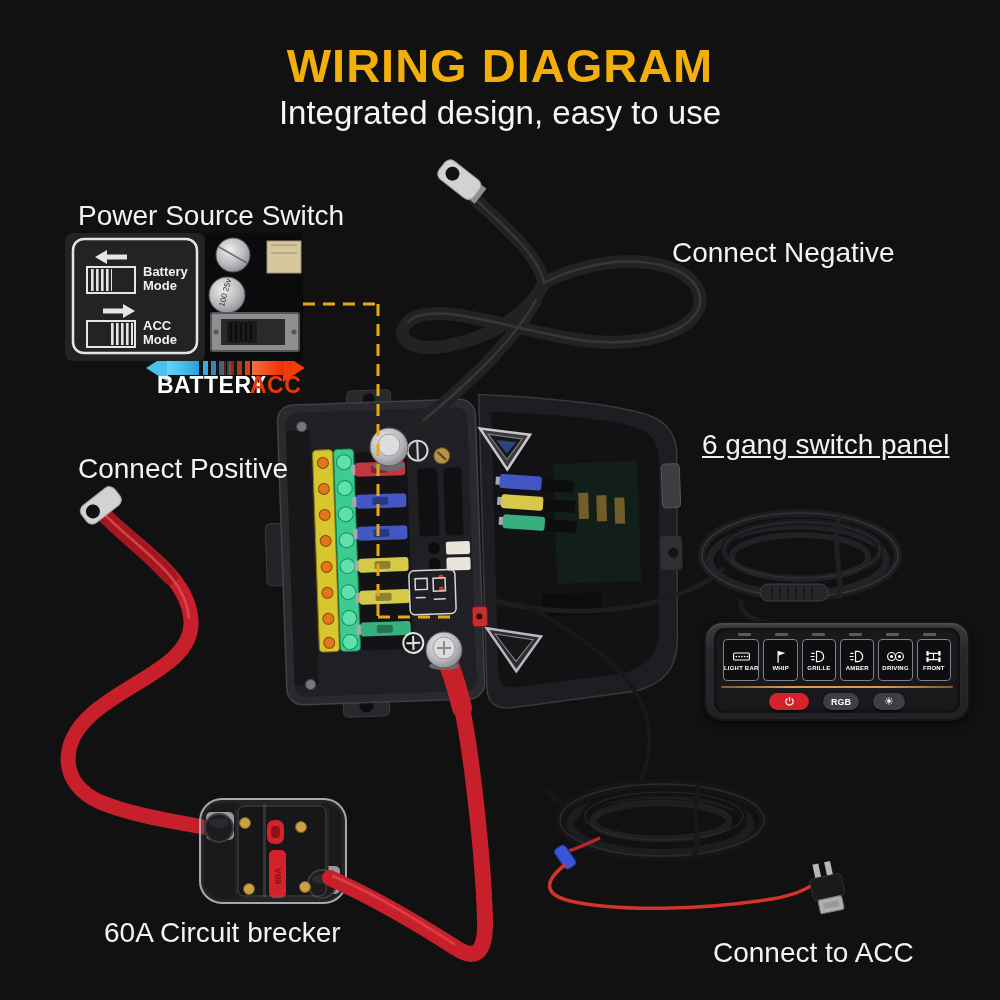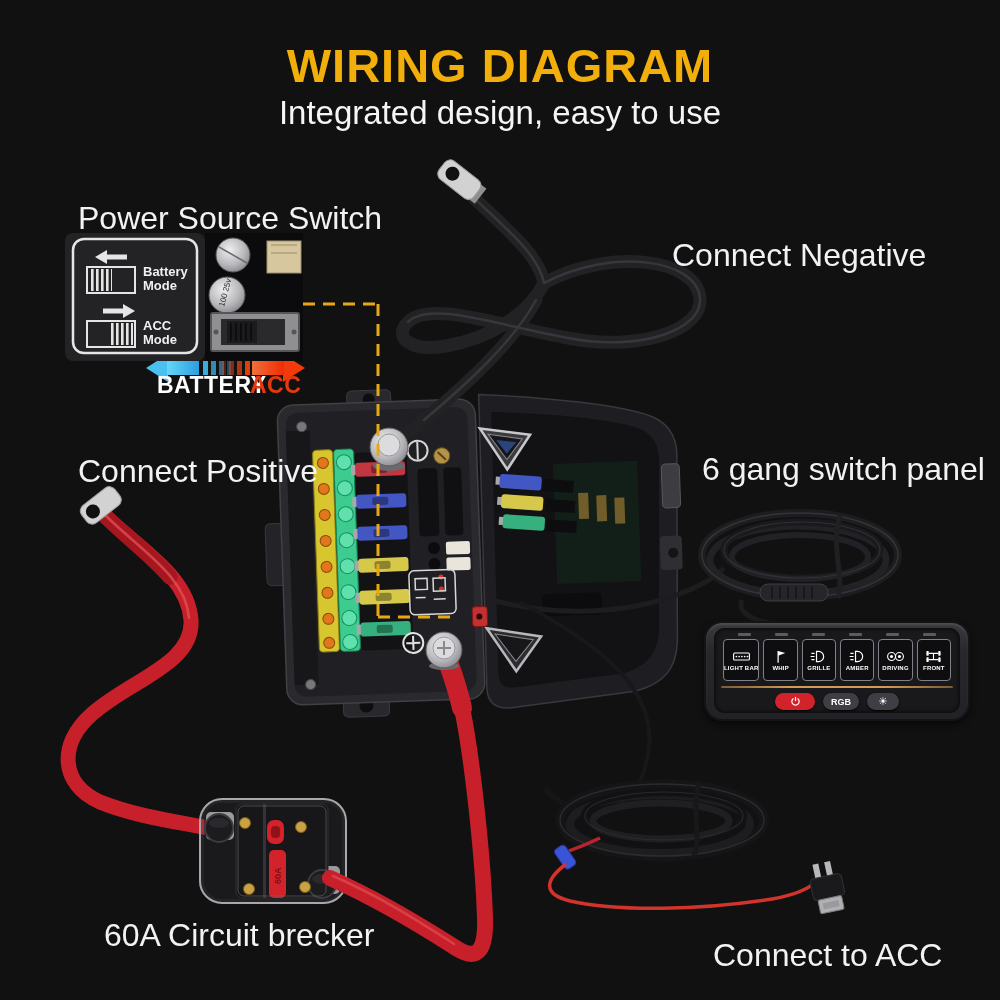--- a/index.html
+++ b/index.html
@@ -1,19 +1,19 @@
 <!DOCTYPE html>
 <html><head>
 <meta charset="utf-8">
 <style>
   html,body{margin:0;padding:0;background:#000;}
   .canvas{position:relative;width:1000px;height:1000px;margin:0 auto;background:#111112;
           font-family:"Liberation Sans",sans-serif;overflow:hidden;padding-left:37px;}
   .scene{position:absolute;left:0;top:0;z-index:1;}
-  .lbl{position:absolute;z-index:3;color:#f2f2f2;font-size:32px;white-space:nowrap;}
+  .lbl{position:absolute;z-index:3;color:#f2f2f2;font-size:28px;white-space:nowrap;}
   .title{position:absolute;z-index:3;left:0;top:38px;width:1000px;text-align:center;
          color:#f2ae0b;font-size:47px;font-weight:800;letter-spacing:1px;}
   .subtitle{position:absolute;z-index:3;left:0;top:94px;width:1000px;text-align:center;
             color:#f5f5f5;font-size:33px;}
   .mini-label{position:absolute;z-index:3;font-weight:700;font-size:23px;letter-spacing:.5px;}
   .battery-word{left:157px;top:372px;color:#ffffff;}
   .acc-word{left:250px;top:372px;color:#e8380d;}
   .inset{position:absolute;z-index:2;}
   
   .switch-panel{position:absolute;z-index:2;left:704px;top:621px;width:262px;height:96px;
@@ -23,21 +23,21 @@
     border-radius:11px;box-shadow:inset 0 0 4px #000;}
   .dash-row{display:flex;justify-content:space-around;padding:5px 12px 0;}
   .dash-row i{width:13px;height:3px;background:#5a5a5f;border-radius:1px;}
   .btn-row{display:flex;gap:4px;padding:3px 9px 0;}
   .pbtn{flex:1;height:40px;background:#0e0e10;border:1px solid #80808a;border-radius:4px;
     display:flex;flex-direction:column;align-items:center;justify-content:center;gap:1px;}
   .pbtn svg{width:19px;height:15px;display:block;}
   .pbtn span{color:#fff;font-size:6px;font-weight:700;letter-spacing:.2px;white-space:nowrap;}
   .amber-line{height:2px;margin:5px 7px 0;border-radius:1px;
     background:linear-gradient(90deg,#7a5c38,#d39a58 30%,#d39a58 70%,#7a5c38);}
-  .ctl-row{display:flex;justify-content:center;gap:8px;margin-top:5px;}
+  .ctl-row{display:flex;justify-content:center;gap:14px;margin-top:5px;}
   .ctl{height:17px;border-radius:9px;display:flex;align-items:center;justify-content:center;
        background:#3e3e44;box-shadow:0 1px 2px #000;}
   .ctl.power{width:40px;background:#d2232b;}
   .ctl.rgb{width:36px;color:#fff;font-size:9px;font-weight:700;}
   .ctl.bright{width:32px;color:#fff;font-size:11px;line-height:11px;}
 </style>
 </head>
 <body>
 
 <div class="canvas">
@@ -310,21 +310,21 @@
       <path d="M378 617 H452"></path>
     </g>
   </svg>
 
   <div class="title">WIRING DIAGRAM</div>
   <div class="subtitle">Integrated design, easy to use</div>
 
   <div class="lbl" style="left:78px;top:200px;">Power Source Switch</div>
   <div class="lbl" style="left:660px;top:237px;margin-left:12px;">Connect Negative</div>
   <div class="lbl" style="left:42px;top:453px;margin-left:36px;">Connect Positive</div>
-  <div class="lbl" style="left:702px;top:451px;">6 gang switch panel</div>
+  <div class="lbl" style="left:702px;top:429px;text-decoration:underline;">6 gang switch panel</div>
   <div class="lbl" style="left:104px;top:917px;">60A Circuit brecker</div>
   <div class="lbl" style="left:713px;top:937px;">Connect to ACC</div>
 
   <div class="mini-label battery-word">BATTERY</div>
   <div class="mini-label acc-word">ACC</div>
 
   <svg class="inset" style="left:65px;top:233px;" width="140" height="128" viewBox="0 0 140 128">
     <defs>
       <pattern id="hatch" width="5" height="6" patternUnits="userSpaceOnUse">
         <rect width="5" height="6" fill="#232326"></rect>

